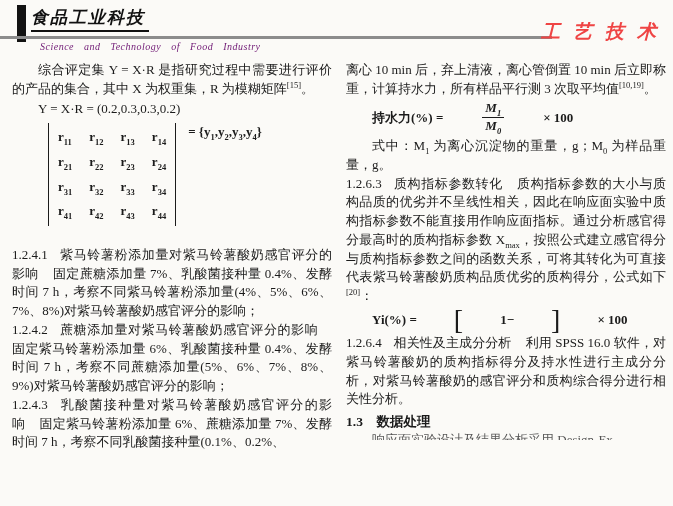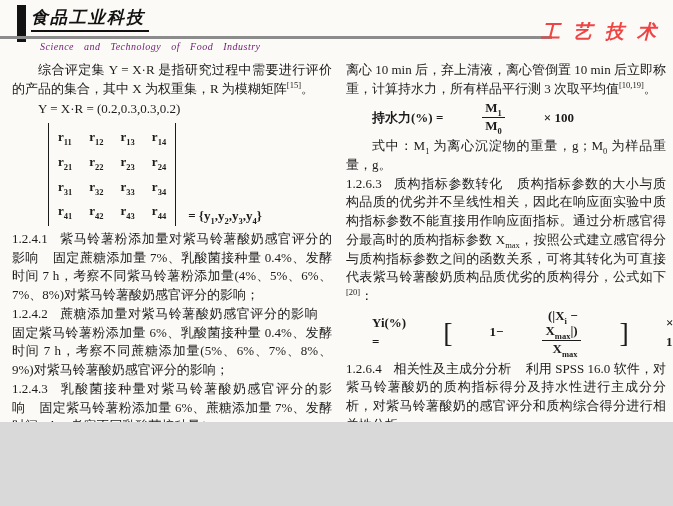--- a/index.html
+++ b/index.html
@@ -1,17 +1,17 @@
 <!DOCTYPE html>
 <html><head>
 <meta charset="utf-8">
 <style>
   html,body{margin:0;padding:0;background:#d9d9d9;}
   .page{
-    position:relative;width:673px;height:422px;margin:0 auto;
+    position:relative;width:673px;height:506px;margin:0 auto;
     background:#fbfaf7;color:#1b1b1b;overflow:hidden;
     font-family:"Liberation Serif","DejaVu Serif",serif;
   }
   
   .header{position:absolute;top:0;left:0;width:100%;height:60px;}
   .logo-bar{position:absolute;left:17px;top:5px;width:9px;height:37px;background:#121212;}
   .logo-text{
     position:absolute;left:31px;top:6px;font-weight:bold;font-style:italic;
     font-size:17px;letter-spacing:2px;color:#111;
     border-bottom:2.5px solid #111;padding:0 4px 1px 0;
@@ -29,26 +29,26 @@
   .columns{position:absolute;top:61px;left:12px;display:flex;gap:14px;}
   .col{width:320px;font-size:13px;line-height:1.44;text-align:justify;}
   p{margin:0;}
   .indent{text-indent:2em;}
   sup{font-size:8.5px;line-height:0;}
   sub{font-size:8.5px;line-height:0;}
   .secnum{margin-right:0.9em;}
   .sectitle{margin-right:1.1em;}
   .eq{padding-left:2em;font-weight:normal;margin:2px 0;}
   .eq-wrap{padding-left:2em;font-weight:bold;margin:3px 0;display:flex;align-items:center;gap:37px;}
-  .frac{display:inline-block;vertical-align:middle;text-align:right;line-height:1.15;margin:0 2px;}
+  .frac{display:inline-block;vertical-align:middle;text-align:center;line-height:1.15;margin:0 2px;font-style:italic;}
   .frac .fnum{display:block;border-bottom:1.4px solid currentColor;padding:0 3px 1px;}
   .frac .fden{display:block;padding:1px 3px 0;}
   .bigb{font-size:215%;font-weight:normal;vertical-align:middle;line-height:0.8;}
   
-  .matrix-line{display:flex;align-items:flex-end;gap:12px;margin:4px 0 4px 36px;font-weight:bold;}
+  .matrix-line{display:flex;align-items:flex-start;gap:12px;margin:4px 0 20px 36px;font-weight:bold;}
   .matrix{
     display:inline-grid;grid-template-columns:repeat(4,auto);
     column-gap:17px;row-gap:6px;padding:5px 9px;
     border-left:1.5px solid #1b1b1b;border-right:1.5px solid #1b1b1b;
   }
   .heading13{font-weight:bold;font-size:13.5px;margin-top:3px;}
   .heading13 .secnum{margin-right:1em;}
   .cutline{height:9px;overflow:hidden;opacity:0.75;}
 </style>
 </head>
@@ -117,24 +117,20 @@
       </div>
 
       <p class="indent"><span>式中：M</span><sub>1</sub><span> 为离心沉淀物的重量，g；M</span><sub>0</sub><span> 为样品重量，g。</span></p>
 
       <p><span class="secnum">1.2.6.3</span><span class="sectitle">质构指标参数转化</span><span>质构指标参数的大小与质构品质的优劣并不呈线性相关，因此在响应面实验中质构指标参数不能直接用作响应面指标。通过分析感官得分最高时的质构指标参数 X</span><sub>max</sub><span>，按照公式建立感官得分与质构指标参数之间的函数关系，可将其转化为可直接代表紫马铃薯酸奶质构品质优劣的质构得分，公式如下</span><sup>[20]</sup><span>：</span></p>
 
       <div class="eq-wrap">
         <span>Yi(%) = </span>
         <span class="bigb">[</span>
         <span>1−</span>
-        <span class="frac">
-          <span class="fnum"><span>(|X</span><sub>i</sub><span> − X</span><sub>max</sub><span>|)</span></span>
-          <span class="fden"><span>X</span><sub>max</sub></span>
-        </span>
         <span class="bigb">]</span>
         <span> × 100</span>
       </div>
 
 
       <p><span class="secnum">1.2.6.4</span><span class="sectitle">相关性及主成分分析</span><span>利用 SPSS 16.0 软件，对紫马铃薯酸奶的质构指标得分及持水性进行主成分分析，对紫马铃薯酸奶的感官评分和质构综合得分进行相关性分析。</span></p>
 
       <p class="heading13"><span class="secnum">1.3</span><span>数据处理</span></p>
 
       <p class="cutline indent">响应面实验设计及结果分析采用 Design-Ex</p>

